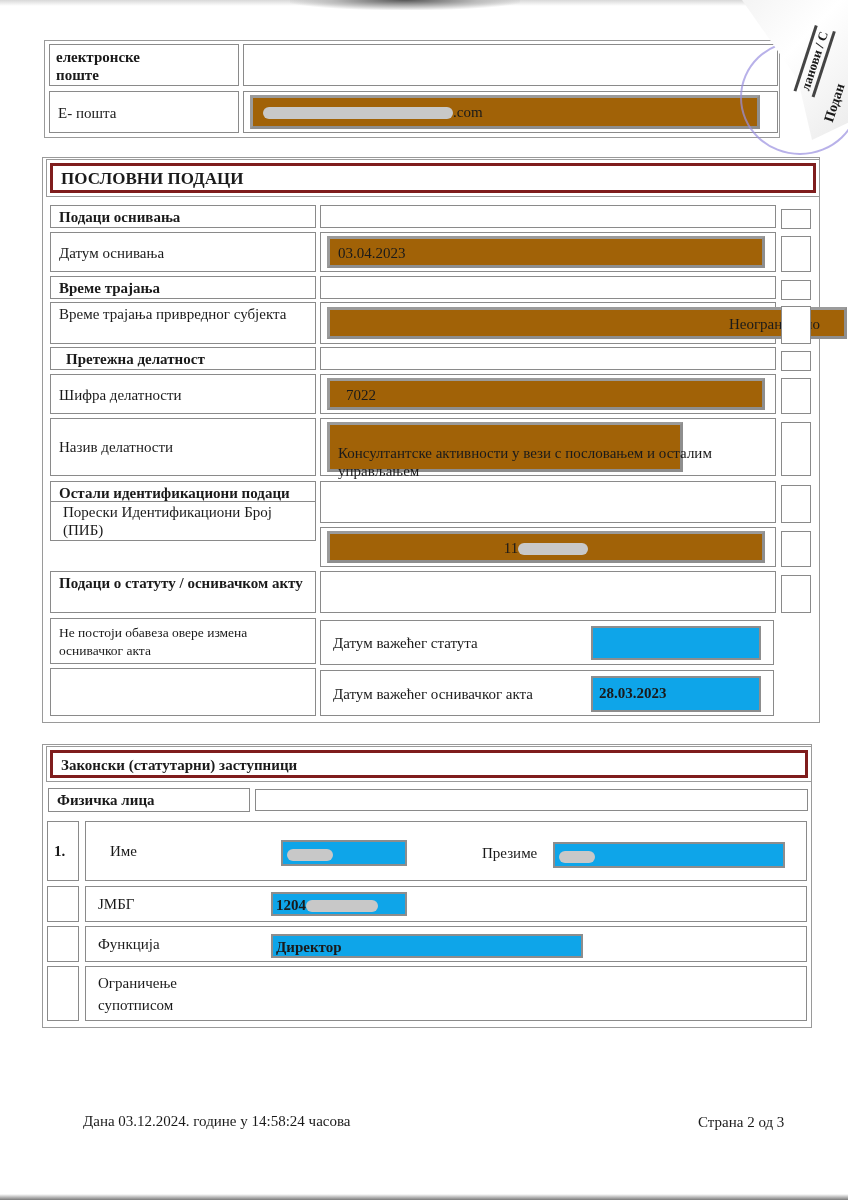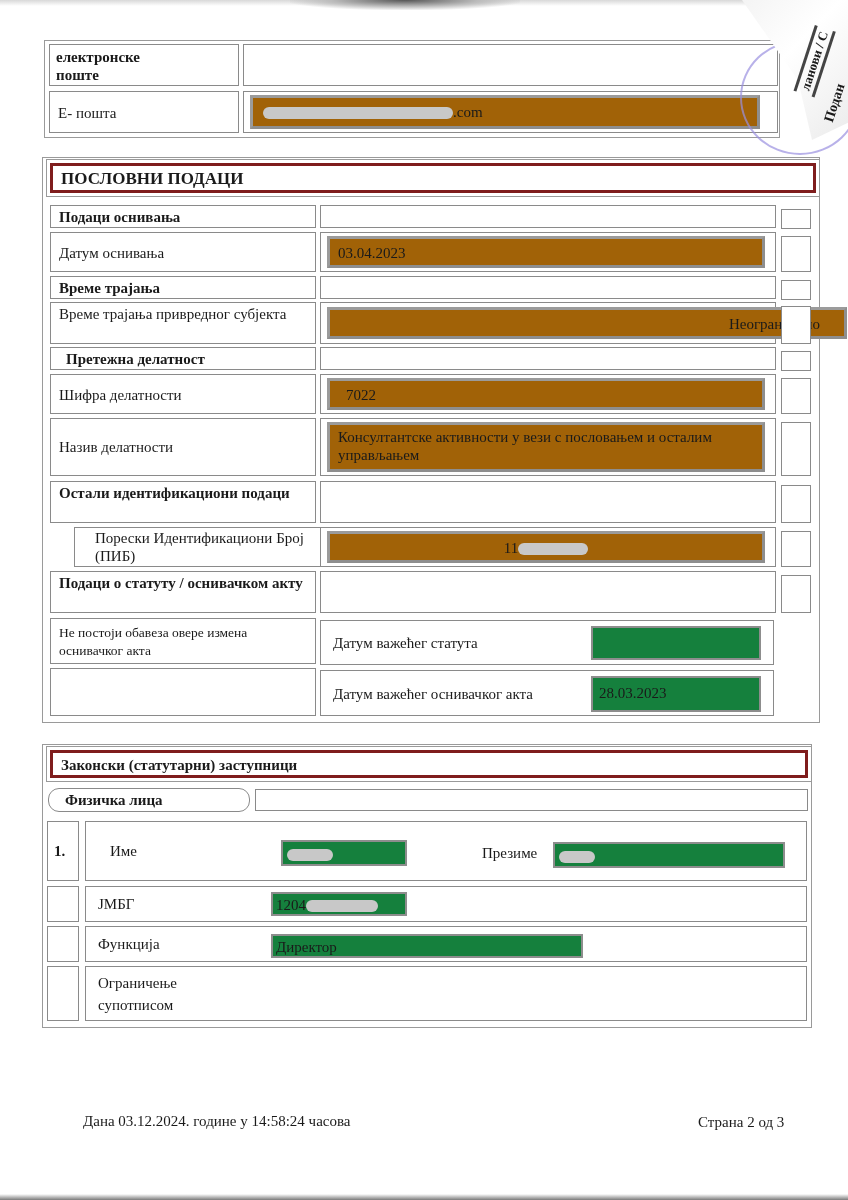--- a/index.html
+++ b/index.html
@@ -12,21 +12,21 @@
   .abs { position:absolute; box-sizing:border-box; }
   
   .cell { border:1px solid #8a8a8a; background:#fff; }
   .outer { border:1px solid #9a9a9a; }
   
   .vbox {
     border-top:3px solid #9b9b9b; border-left:3px solid #9b9b9b;
     border-right:3px solid #8e8e8e; border-bottom:3px solid #8e8e8e;
     background:#a16207;
   }
-  .vbox-thin { border:2px solid #8d8d8d; background:#15803d; }
+  .vbox-thin { border:2px solid #8d8d8d; background:#0ea5e9;font-weight:bold; }
   .hdr {
     border:3px solid #7f1d1d; outline:1px solid #9a9a9a; outline-offset:3px;
   }
   .lbl { font-size:15px; line-height:18px; }
   .bold { font-weight:bold; }
   .txt { font-size:15px; }
   .redact { display:inline-block; height:12px; background:#c8c8c8; border-radius:6px; vertical-align:middle; }
   .shadow-top {
     position:absolute; left:290px; top:0; width:230px; height:10px;
     background:radial-gradient(ellipse at 50% 0%, #555 0%, #bbb 45%, rgba(255,255,255,0) 75%);
@@ -118,33 +118,33 @@
   <div class="abs vbox" style="left:6px;top:3px;width:438px;height:32px;padding:5px 16px;">
     <span class="txt">7022</span>
   </div>
 </div>
 <div class="abs cell" style="left:781px;top:378px;width:30px;height:36px;"></div>
 
 <div class="abs cell" style="left:50px;top:418px;width:266px;height:58px;padding:19px 8px;">
   <span class="lbl">Назив делатности</span>
 </div>
 <div class="abs cell" style="left:320px;top:418px;width:456px;height:58px;">
-  <div class="abs vbox" style="left:6px;top:3px;width:438px;height:50px;padding:3px 8px;">
+  <div class="abs vbox" style="left:6px;top:3px;width:356px;height:50px;padding:19px 8px;">
     <span class="lbl" style="display:block;width:380px;">Консултантске активности у вези с пословањем и осталим управљањем</span>
   </div>
 </div>
 <div class="abs cell" style="left:781px;top:422px;width:30px;height:54px;"></div>
 
 <div class="abs cell" style="left:50px;top:481px;width:266px;height:42px;padding:2px 8px;">
   <span class="lbl bold">Остали идентификациони подаци</span>
 </div>
 <div class="abs cell" style="left:320px;top:481px;width:456px;height:42px;"></div>
 <div class="abs cell" style="left:781px;top:485px;width:30px;height:38px;"></div>
 
-<div class="abs cell" style="left:50px;top:527px;width:266px;height:40px;padding:1px 20px;margin-left:24px;">
+<div class="abs cell" style="left:50px;top:501px;width:266px;height:40px;padding:1px 12px;">
   <span class="lbl">Порески Идентификациони Број (ПИБ)</span>
 </div>
 <div class="abs cell" style="left:320px;top:527px;width:456px;height:40px;">
   <div class="abs vbox" style="left:6px;top:3px;width:438px;height:32px;padding:5px 8px;text-align:center;">
     <span class="txt">11</span><span class="redact" style="width:70px;"></span>
   </div>
 </div>
 <div class="abs cell" style="left:781px;top:531px;width:30px;height:36px;"></div>
 
 <div class="abs cell" style="left:50px;top:571px;width:266px;height:42px;padding:2px 8px;">
@@ -169,21 +169,21 @@
   <div class="abs vbox-thin" style="left:270px;top:5px;width:170px;height:36px;padding:6px 6px;">
     <span class="txt">28.03.2023</span>
   </div>
 </div>
 
 <div class="abs outer" style="left:42px;top:744px;width:770px;height:284px;"></div>
 <div class="abs hdr" style="left:50px;top:750px;width:758px;height:28px;padding:3px 8px;">
   <span class="bold" style="font-size:15px;">Законски (статутарни) заступници</span>
 </div>
 
-<div class="abs cell" style="left:48px;top:788px;width:202px;height:24px;padding:2px 16px;border-radius:11px;">
+<div class="abs cell" style="left:48px;top:788px;width:202px;height:24px;padding:2px 8px;">
   <span class="lbl bold">Физичка лица</span>
 </div>
 <div class="abs cell" style="left:255px;top:789px;width:553px;height:22px;"></div>
 
 <div class="abs cell" style="left:47px;top:821px;width:32px;height:60px;padding:20px 6px;">
   <span class="lbl bold">1.</span>
 </div>
 <div class="abs cell" style="left:85px;top:821px;width:722px;height:60px;">
   <span class="abs lbl" style="left:24px;top:20px;">Име</span>
   <div class="abs vbox-thin" style="left:195px;top:18px;width:126px;height:26px;padding:3px 4px;">

